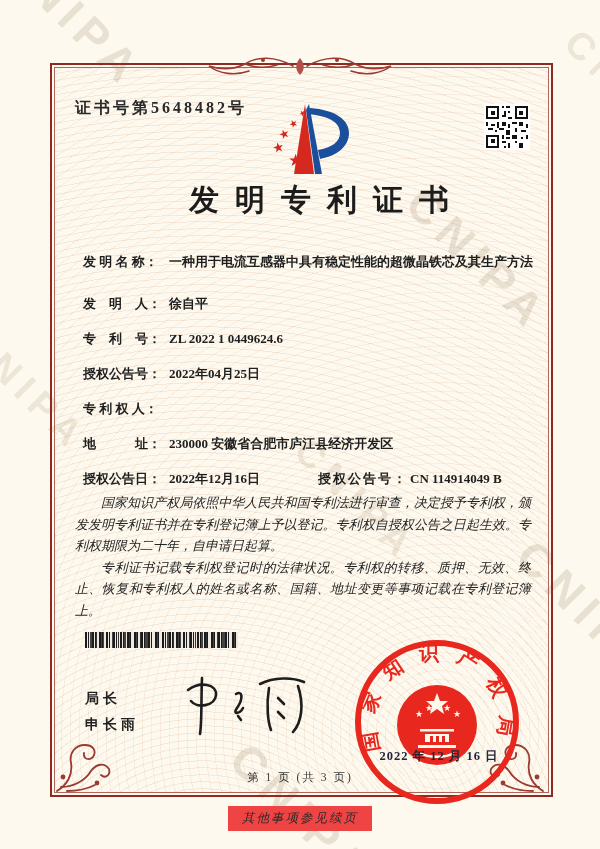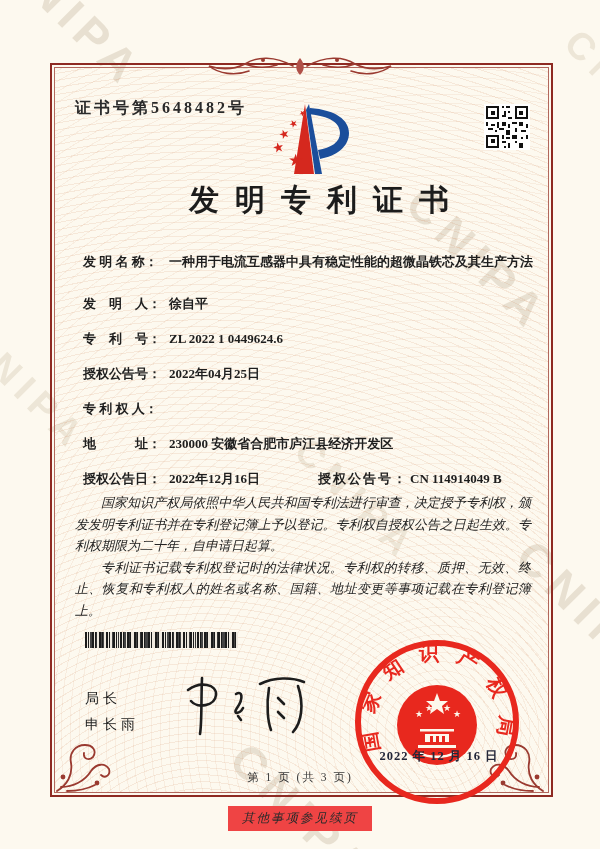--- a/index.html
+++ b/index.html
@@ -50,21 +50,21 @@
   .body-text { position:absolute; left:75px; top:492px; width:456px; font-size:13px;
                font-style:italic; color:#232323; line-height:21.5px; text-align:justify; }
   .body-text p { text-indent:2em; margin:0; }
 
   .barcode { position:absolute; left:85px; top:632px; width:153px; height:16px;
      background:
        repeating-linear-gradient(90deg, #1b1b1b 0 2px, rgba(0,0,0,0) 2px 3px, #1b1b1b 3px 4px, rgba(0,0,0,0) 4px 7px),
        repeating-linear-gradient(90deg, #333 0 1px, rgba(0,0,0,0) 1px 5px, #444 5px 8px, rgba(0,0,0,0) 8px 11px);
      background-color:#efe9df; }
 
-  .official { position:absolute; left:85px; top:686px; font-size:14px; font-weight:normal;
+  .official { position:absolute; left:85px; top:686px; font-size:14px; font-weight:bold;
               color:#222; letter-spacing:4px; line-height:26px; }
   .signature { position:absolute; left:172px; top:664px; width:150px; height:82px; }
 
   .seal { position:absolute; left:352px; top:637px; width:170px; height:170px; }
   .seal-date { position:absolute; left:360px; top:748px; width:158px; text-align:center;
                font-size:12.5px; font-weight:bold; color:#232638; letter-spacing:1px; }
 
   .page-info { position:absolute; left:0; top:770px; width:600px; text-align:center;
                font-size:11.5px; color:#3a3a3a; letter-spacing:2px; }
 

